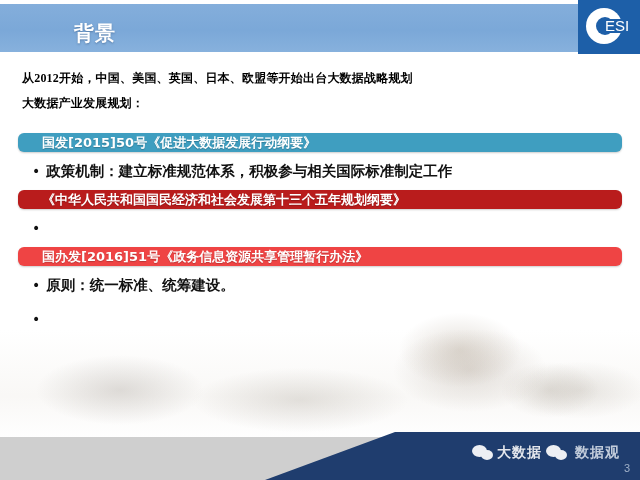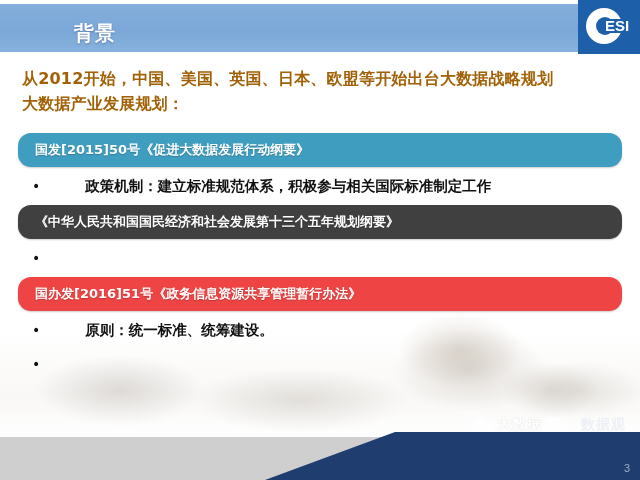--- a/index.html
+++ b/index.html
@@ -123,56 +123,57 @@
     position: absolute;
     right: -2px; top: 11px;
     width: 17px; height: 14px;
     background: #1d5fa8;
   }
   .logo-text {
     position: absolute;
     left: 21px;
     top: 11px;
     font-size: 15px;
-    font-weight: bold;
+    font-weight: normal;
     color: #ffffff;
     letter-spacing: 0px;
     font-family: "Liberation Sans", sans-serif;
   }
 
   
   .title-block {
     position: absolute;
     left: 22px;
     top: 66px;
     width: 600px;
   }
   .title-line {
-    font-size: 16px;
-    font-weight: bold;
-    color: #a16207;
+    font-size: 12px;
+    font-weight: bold;
+    color: #000000;
     line-height: 25px;
     letter-spacing: 0.2px;
+    font-family: Liberation Serif, serif;
   }
 
   
   .content {
     position: absolute;
     left: 18px;
     top: 133px;
     width: 604px;
   }
   .band {
     position: relative;
-    height: 34px;
-    border-radius: 13px;
+    height: 19px;
+    border-radius: 6px;
     box-shadow: 0 1px 2px rgba(0,0,0,0.20);
     display: flex;
     align-items: center;
-    padding-left: 17px;
+    padding-left: 24px;
     box-sizing: border-box;
     margin-bottom: 4px;
   }
   .band-label {
     font-size: 13px;
     font-weight: bold;
     color: #ffffff;
     text-shadow: 0 1px 1px rgba(0,0,0,0.22);
     white-space: nowrap;
   }
@@ -187,28 +188,27 @@
     font-size: 14px;
     line-height: 30px;
     margin-right: 6px;
   }
   .bullet-text {
     font-size: 14.5px;
     font-weight: bold;
     color: #111111;
     line-height: 30px;
     white-space: nowrap;
-    margin-left: 39px;
   }
 
   
   .watermark {
     position: absolute;
     left: 472px;
-    top: 416px;
+    top: 444px;
     display: flex;
     align-items: center;
     opacity: 0.92;
   }
   .wechat-icon {
     position: relative;
     width: 22px;
     height: 18px;
     margin-right: 3px;
     flex: none;
@@ -233,21 +233,21 @@
     color: #ffffff;
     letter-spacing: 1px;
     opacity: 0.95;
     text-shadow: 0 0 2px rgba(0,0,0,0.15);
   }
   .wm-text2 {
     font-size: 14px;
     font-weight: bold;
     color: #e9eef5;
     letter-spacing: 1px;
-    margin-left: 10px;
+    margin-left: 4px;
     opacity: 0.88;
   }
   .page-number {
     position: absolute;
     right: 10px;
     bottom: 6px;
     font-size: 11px;
     color: #9fb0c8;
     font-family: "Liberation Sans", sans-serif;
   }
@@ -282,21 +282,21 @@
   <div class="content">
 
     <div class="band" style="background:#3f9ec0">
       <span class="band-label">国发[2015]50号《促进大数据发展行动纲要》</span>
     </div>
     <div class="bullet-row">
       <span class="bullet-dot">•</span>
       <span class="bullet-text">政策机制：建立标准规范体系，积极参与相关国际标准制定工作</span>
     </div>
 
-    <div class="band" style="background:#404040">
+    <div class="band" style="background:#b91c1c">
       <span class="band-label">《中华人民共和国国民经济和社会发展第十三个五年规划纲要》</span>
     </div>
     <div class="bullet-row">
       <span class="bullet-dot">•</span>
     </div>
 
     <div class="band" style="background:#ef4444">
       <span class="band-label">国办发[2016]51号《政务信息资源共享管理暂行办法》</span>
     </div>
     <div class="bullet-row">

